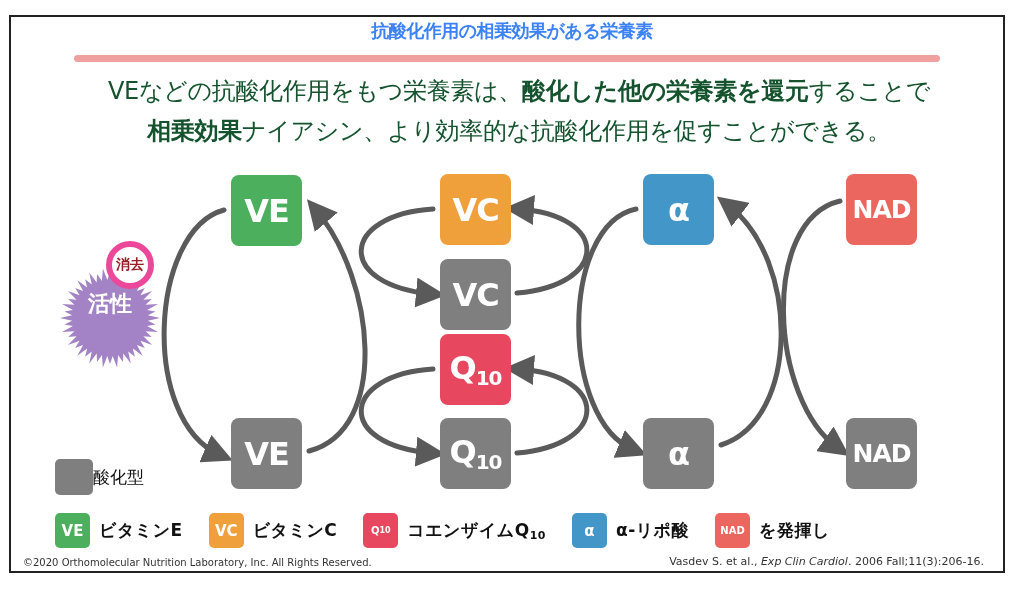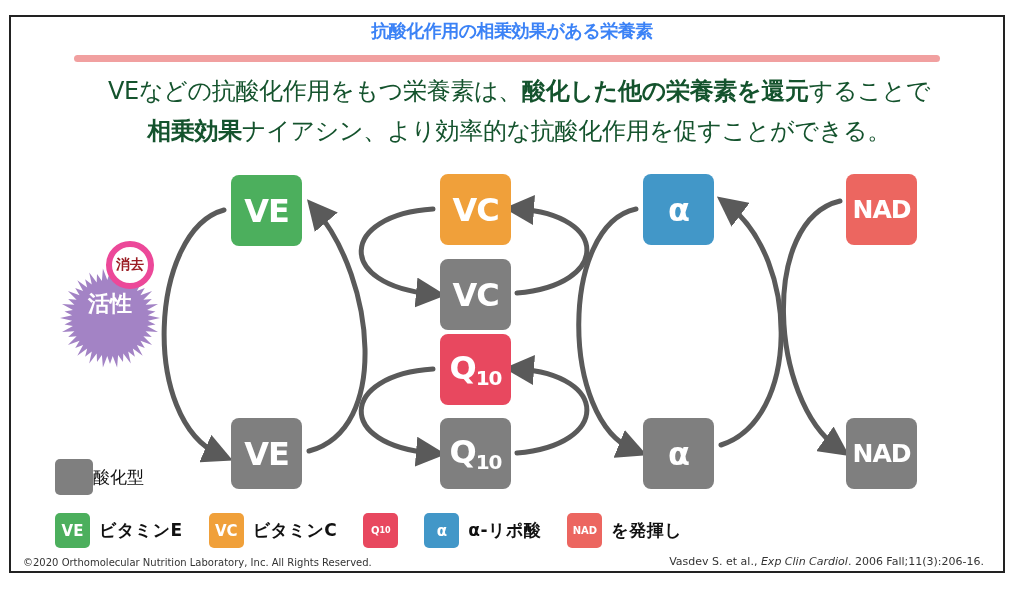--- a/index.html
+++ b/index.html
@@ -137,20 +137,21 @@
   </div>
   <div class="item">
     <div class="sw" id="lg-vc" style="background: rgb(240, 160, 58);">VC</div>
     <div class="t">ビタミンC</div>
   </div>
   <div class="item">
     <div class="sw small" id="lg-q10" style="background: rgb(232, 72, 95);">
         <span>Q</span>
         <sub>10</sub>
       </div>
+    <div class="t"><span>コエンザイムQ</span><sub>10</sub></div>
   </div>
   <div class="item">
     <div class="sw" id="lg-al" style="background: rgb(66, 151, 200);">α</div>
     <div class="t">α-リポ酸</div>
   </div>
   <div class="item">
     <div class="sw small" id="lg-nad" style="background: rgb(236, 102, 96);">NAD</div>
     <div class="t">を発揮し</div>
   </div>
 </div>

